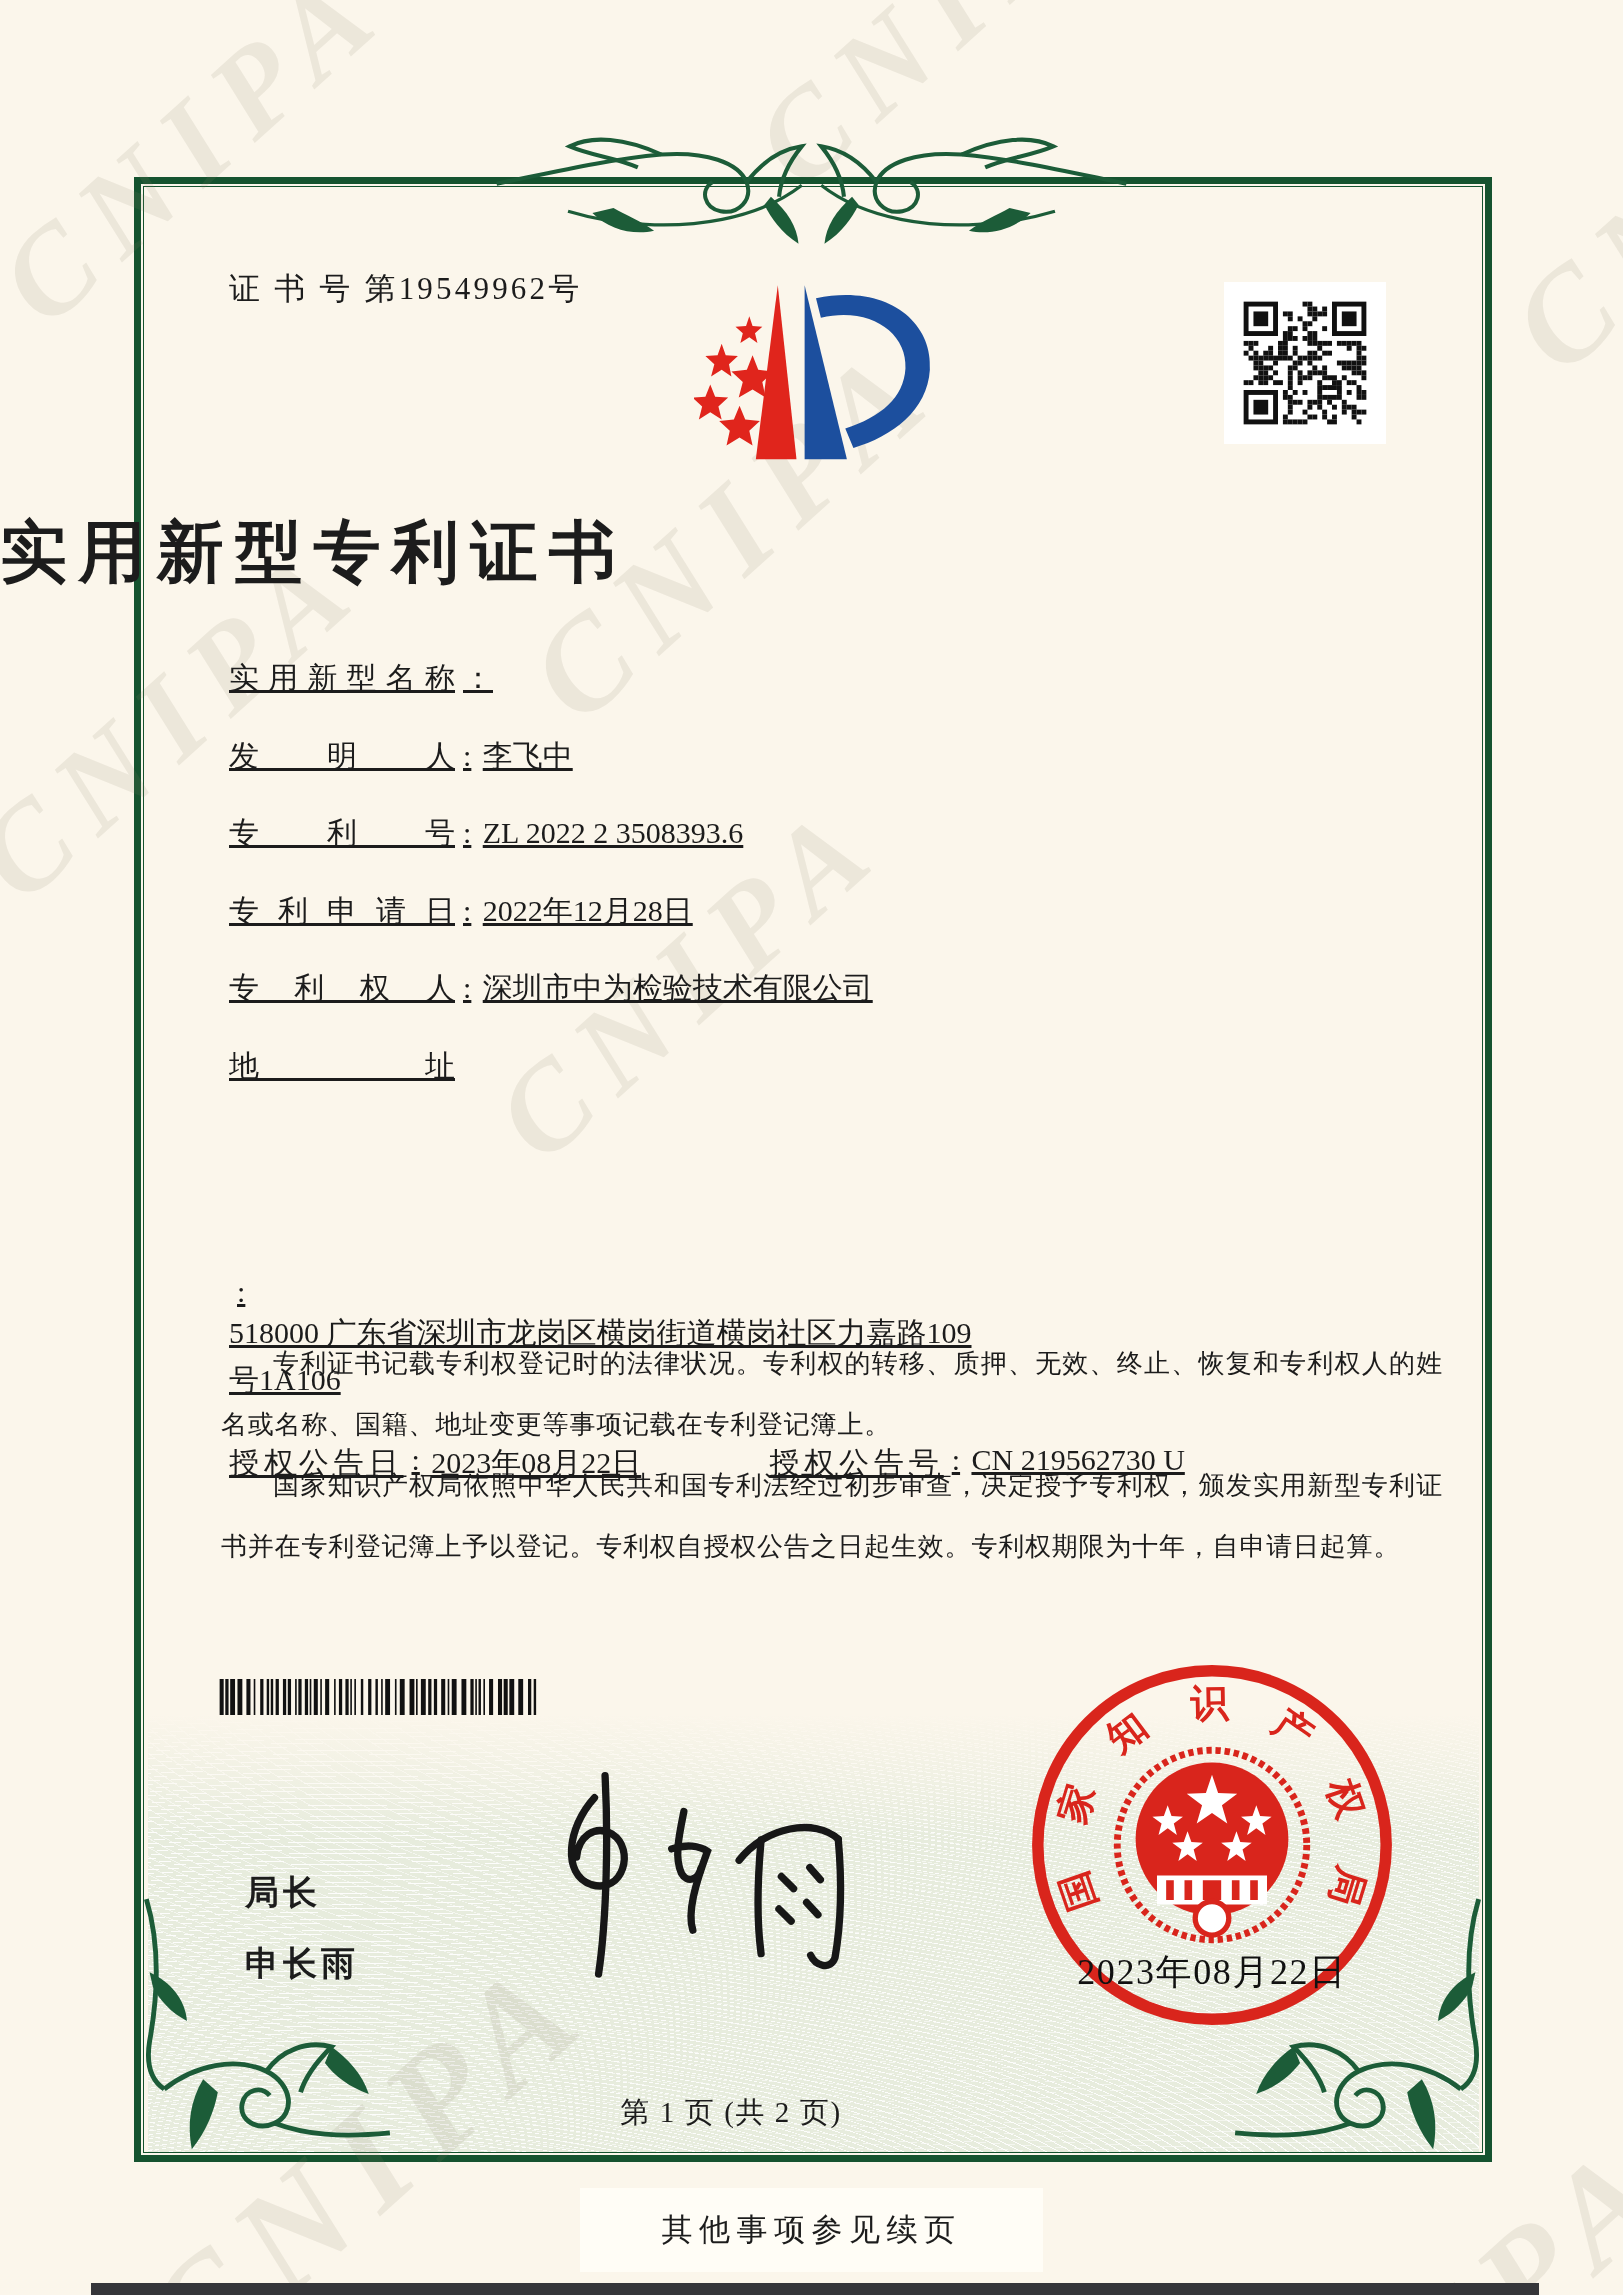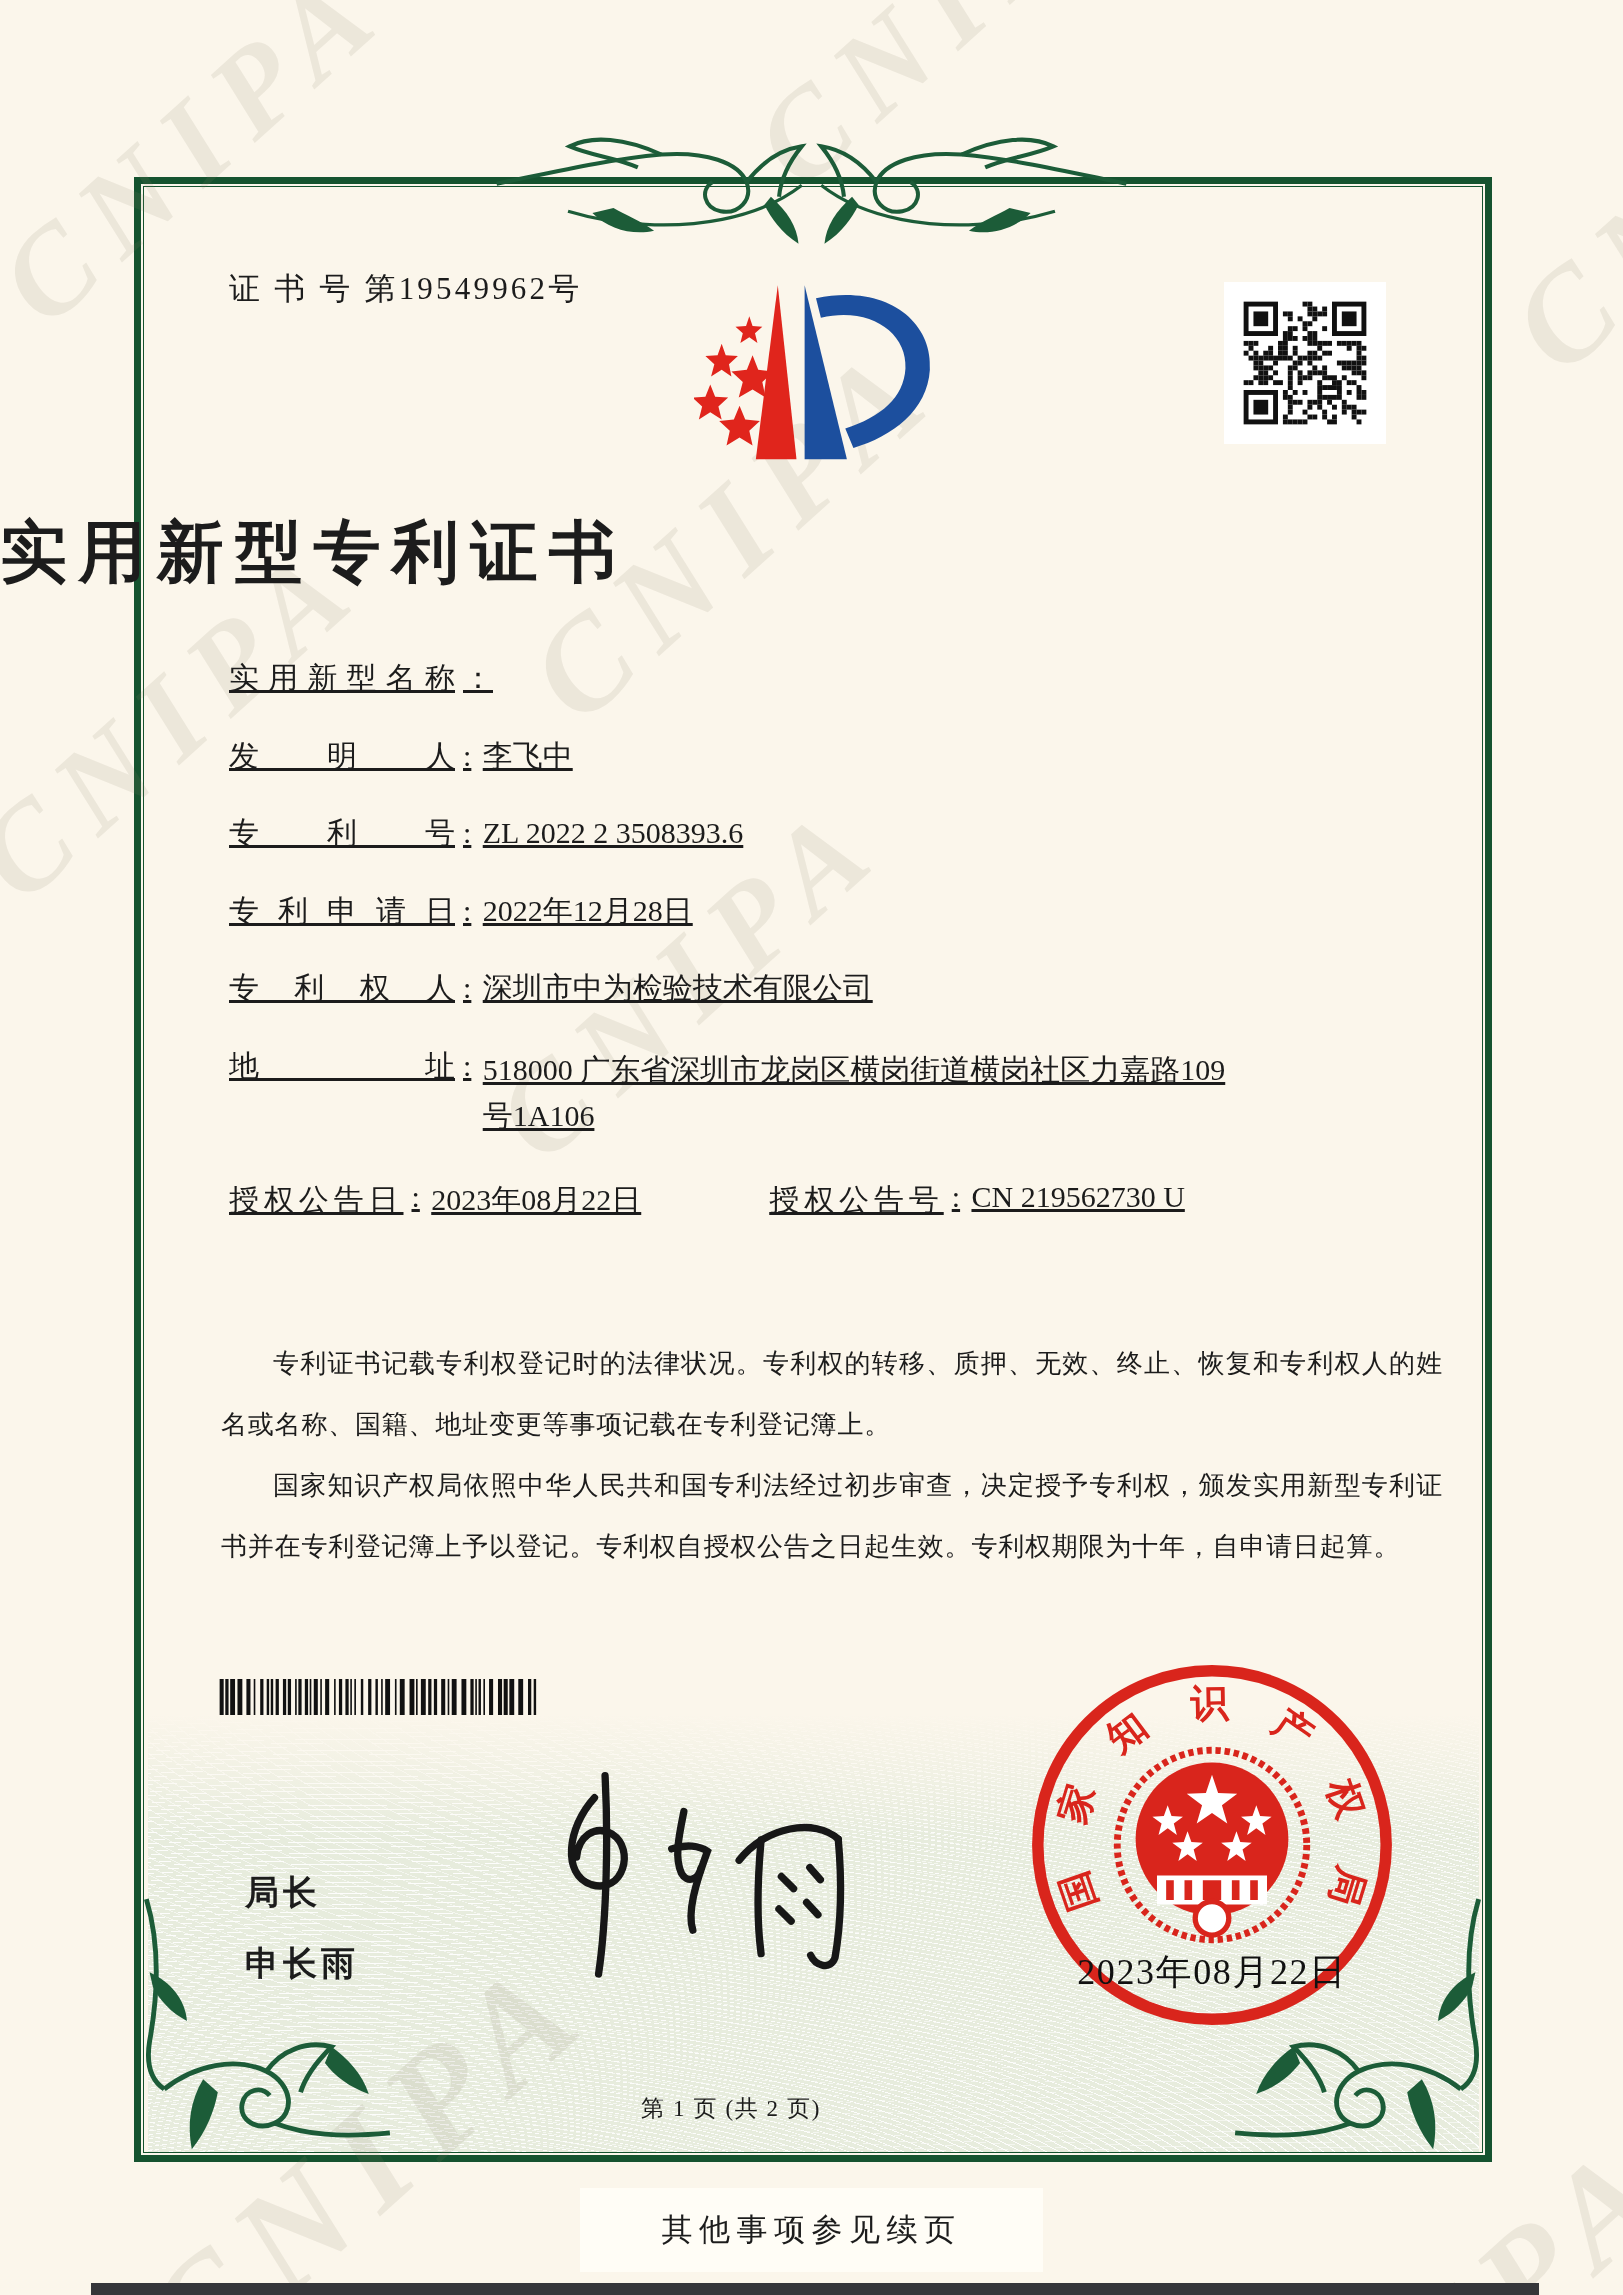--- a/index.html
+++ b/index.html
@@ -48,21 +48,21 @@
   .title{
     position:absolute;left:0;top:507px;width:100%;
     font-size:67px;font-weight:bold;letter-spacing:11.4px;z-index:3;
   }
   
   .rows{position:absolute;left:229px;top:659px;width:1218px;z-index:3;font-size:30px;text-decoration:underline;}
   .frow{display:flex;align-items:flex-start;margin-bottom:40px;line-height:1.25;}
   .flabel{width:226px;flex:0 0 226px;text-align:justify;text-align-last:justify;}
   .fcolon{flex:0 0 auto;margin:0 11.4px 0 8px;}
   .fvalue{flex:0 1 auto;max-width:860px;}
-  .frow.addr{}
+  .frow.addr{flex-direction:column;}
   .frow.addr .fvalue{max-width:771px;line-height:1.55;}
   .grant{display:flex;align-items:flex-start;}
   .grant .g2{margin-left:128px;display:flex;}
   .grant .glabel{letter-spacing:4.9px;}
   
   .paras{
     position:absolute;left:221px;top:1333px;width:1222px;z-index:3;
     font-size:26px;line-height:61px;text-align:justify;letter-spacing:0.8px;
   }
   .paras p{margin:0;text-indent:2em;}
@@ -77,21 +77,21 @@
   .sig-svg{position:absolute;left:471px;top:1761px;width:390px;height:244px;z-index:3;}
   
   .seal{position:absolute;left:1021px;top:1654px;width:382px;height:382px;z-index:4;}
   .seal-date{
     position:absolute;left:1021px;top:1948px;width:382px;text-align:center;
     font-size:36px;color:#111;z-index:5;letter-spacing:1.6px;
   }
   
   .page-info{
     position:absolute;left:0;top:2093px;width:1462px;text-align:center;
-    font-size:23px;z-index:3;letter-spacing:1.6px;
+    font-size:29px;z-index:3;letter-spacing:1.6px;
   }
   .cont-box{
     position:absolute;left:580px;top:2188px;width:463px;height:84px;z-index:3;
     background:#fffdf6;display:flex;align-items:center;justify-content:center;
     font-size:31px;letter-spacing:6.5px;
   }
   .bottom-strip{
     position:absolute;left:91px;top:2283px;width:1448px;height:13px;
     background:#35363a;z-index:3;
   }

